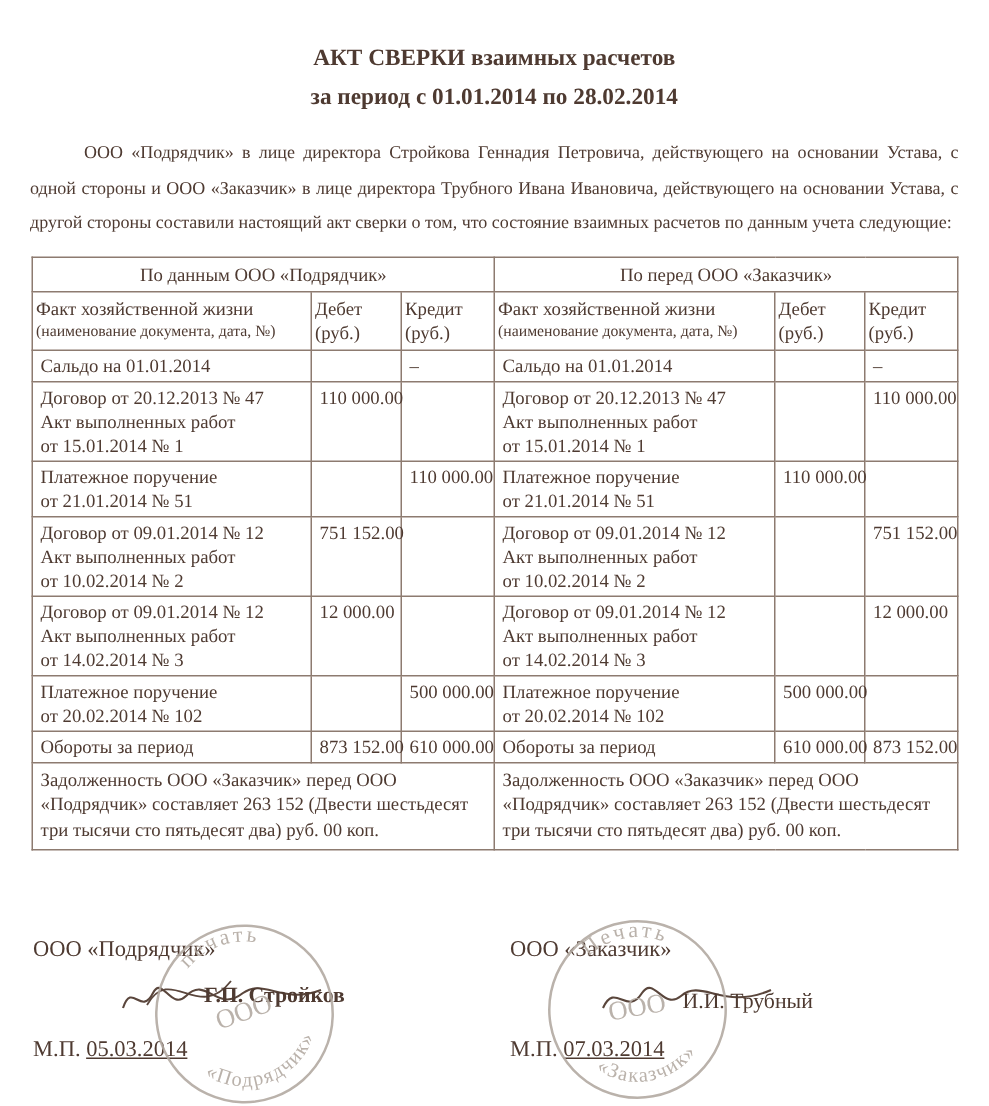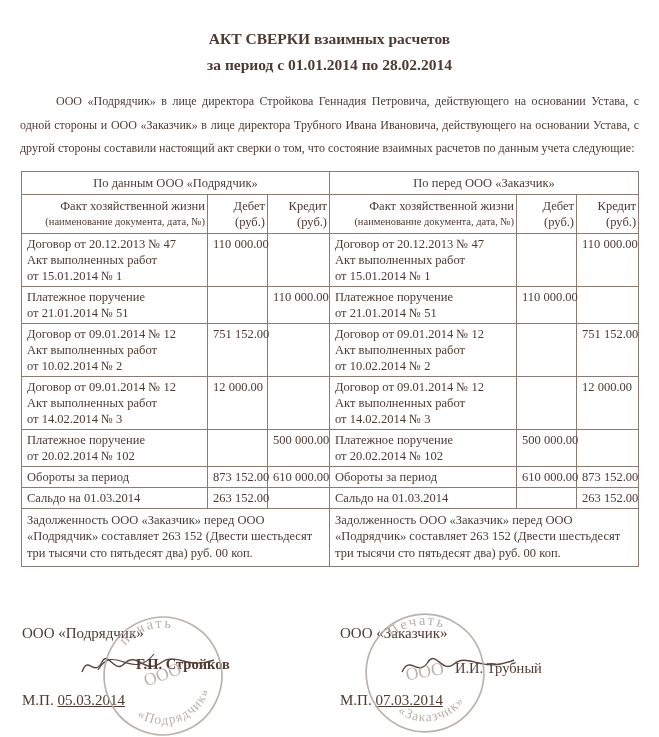--- a/index.html
+++ b/index.html
@@ -13,21 +13,21 @@
   .title-block { padding-top:14px; text-align:center; font-weight:bold;
     font-size:15.5px; line-height:26px; }
   .intro { margin:12px 20px 0 20px; font-size:12px; line-height:23.5px;
     text-align:justify; text-indent:36px; }
 
   table.recon { border-collapse:collapse; table-layout:fixed;
     margin:10px 0 0 21px; width:617px; font-size:12.5px; line-height:16px;border-radius:28px; }
   .recon th, .recon td { border:1px solid #8d7b70; padding:2px 5px;
     vertical-align:top; font-weight:normal; text-align:left; }
   .recon th.grp { text-align:center; padding:3px 4px; }
-  .recon th.colh { text-align:right; vertical-align:middle; padding:3px 2px; }
+  .recon th.colh { text-align:left; vertical-align:middle; padding:3px 2px; }
   .colh .sub { font-size:10.5px; display:block; }
   .colh .two { white-space:pre-line; }
   .num { text-align:right; white-space:nowrap; }
   .fact { white-space:pre-line; }
   td.footer-cell { line-height:16.5px; padding:3px 5px 5px 5px; }
 
   .abs { position:absolute; }
   .sig-company { font-size:15px; }
   .sig-name { font-size:14.5px; }
   .mp-line { font-size:15px; }
@@ -78,20 +78,28 @@
           <span class="sub">(наименование документа, дата, №)</span>
         </th>
         <th class="colh"><span class="two">Дебет
 (руб.)</span></th>
         <th class="colh"><span class="two">Кредит
 (руб.)</span></th>
       </tr>
     </thead>
     <tbody>
       <tr>
+        <td class="fact">Сальдо на 01.01.2014</td>
+        <td class="num"></td>
+        <td class="num">–</td>
+        <td class="fact">Сальдо на 01.01.2014</td>
+        <td class="num"></td>
+        <td class="num">–</td>
+      </tr>
+      <tr>
         <td class="fact">Договор от 20.12.2013 № 47
 Акт выполненных работ
 от 15.01.2014 № 1</td>
         <td class="num">110 000.00</td>
         <td class="num"></td>
         <td class="fact">Договор от 20.12.2013 № 47
 Акт выполненных работ
 от 15.01.2014 № 1</td>
         <td class="num"></td>
         <td class="num">110 000.00</td>
@@ -140,28 +148,20 @@
         <td class="num">500 000.00</td>
         <td class="num"></td>
       </tr>
       <tr>
         <td class="fact">Обороты за период</td>
         <td class="num">873 152.00</td>
         <td class="num">610 000.00</td>
         <td class="fact">Обороты за период</td>
         <td class="num">610 000.00</td>
         <td class="num">873 152.00</td>
-      </tr>
-      <tr>
-        <td class="fact">Сальдо на 01.03.2014</td>
-        <td class="num">263 152.00</td>
-        <td class="num"></td>
-        <td class="fact">Сальдо на 01.03.2014</td>
-        <td class="num"></td>
-        <td class="num">263 152.00</td>
       </tr>
       <tr>
         <td class="footer-cell" colspan="3">Задолженность ООО «Заказчик» перед ООО «Подрядчик» составляет 263 152 (Двести шестьдесят три тысячи сто пятьдесят два) руб. 00 коп.</td>
         <td class="footer-cell" colspan="3">Задолженность ООО «Заказчик» перед ООО «Подрядчик» составляет 263 152 (Двести шестьдесят три тысячи сто пятьдесят два) руб. 00 коп.</td>
       </tr>
     </tbody>
   </table>
 
   <div class="abs sig-company" style="left:22px; top:613px;">ООО «Подрядчик»</div>
   <div class="abs sig-company" style="left:340px; top:613px;">ООО «Заказчик»</div>

